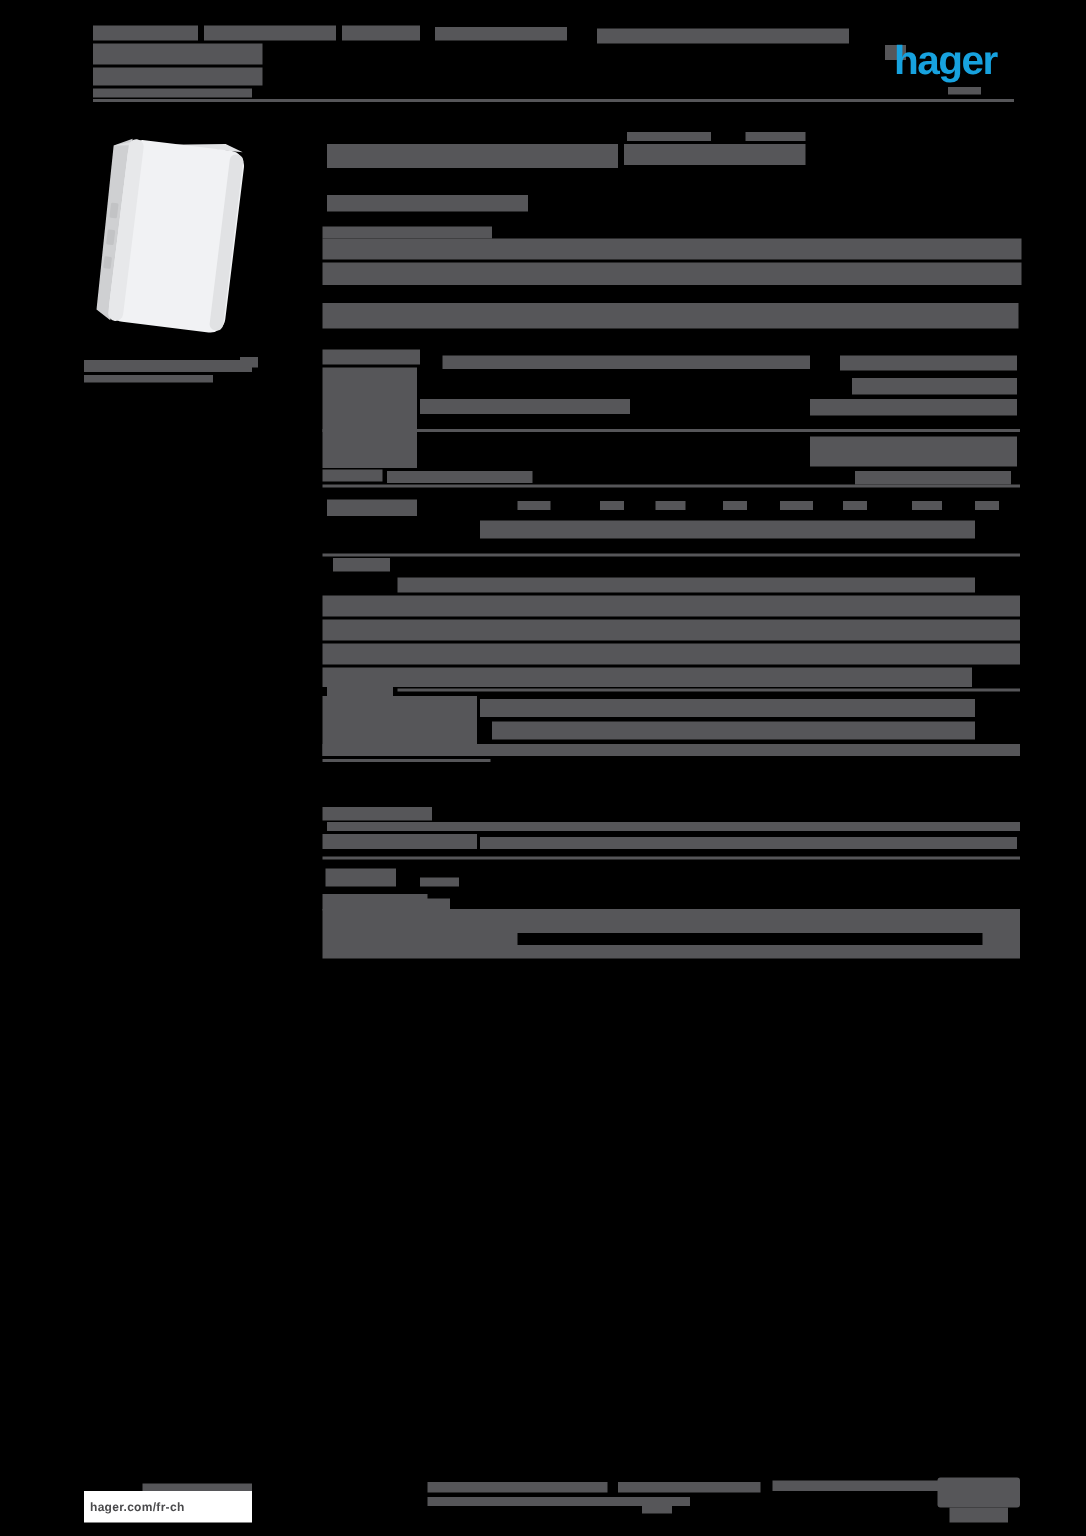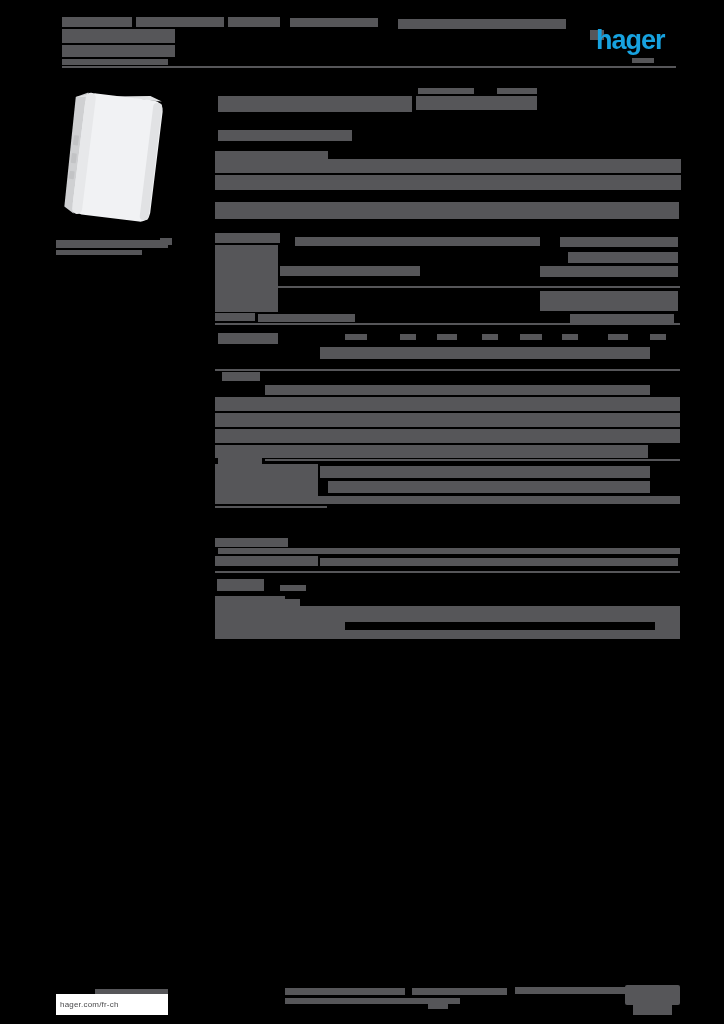--- a/index.html
+++ b/index.html
@@ -4,21 +4,21 @@
 <style>
   html,body{margin:0;padding:0;background:#000;}
   body{font-family:"Liberation Sans", sans-serif;}
   .page{position:relative;width:724px;height:1024px;background:#000;overflow:hidden;}
   .rbar{position:absolute;background:#565659;}
   .logo{position:absolute;left:596px;top:24px;width:84px;height:34px;
         color:#17a2df;font-size:27px;font-weight:bold;letter-spacing:-1px;line-height:32px;}
   .product-photo{position:absolute;left:58px;top:88px;width:110px;height:152px;}
   .site-box{position:absolute;left:56px;top:994px;width:112px;height:21px;background:#ffffff;
             display:flex;align-items:center;}
-  .site-box span{color:#4a4a4c;font-size:8px;padding-left:4px;letter-spacing:0.2px;}
+  .site-box span{color:#4a4a4c;font-size:8px;padding-left:4px;letter-spacing:0.2px;font-weight:bold;}
   .page-marker-top{position:absolute;left:625px;top:985px;width:55px;height:20px;background:#565659;border-radius:2px;}
   .page-marker-bottom{position:absolute;left:633px;top:1005px;width:39px;height:10px;background:#565659;}
 </style>
 </head>
 <body>
 
 <div class="page">
 
   <div>
       <div class="rbar" style="left: 62px; top: 17px; width: 70px; height: 10px; background: rgb(86, 86, 89);"></div>

